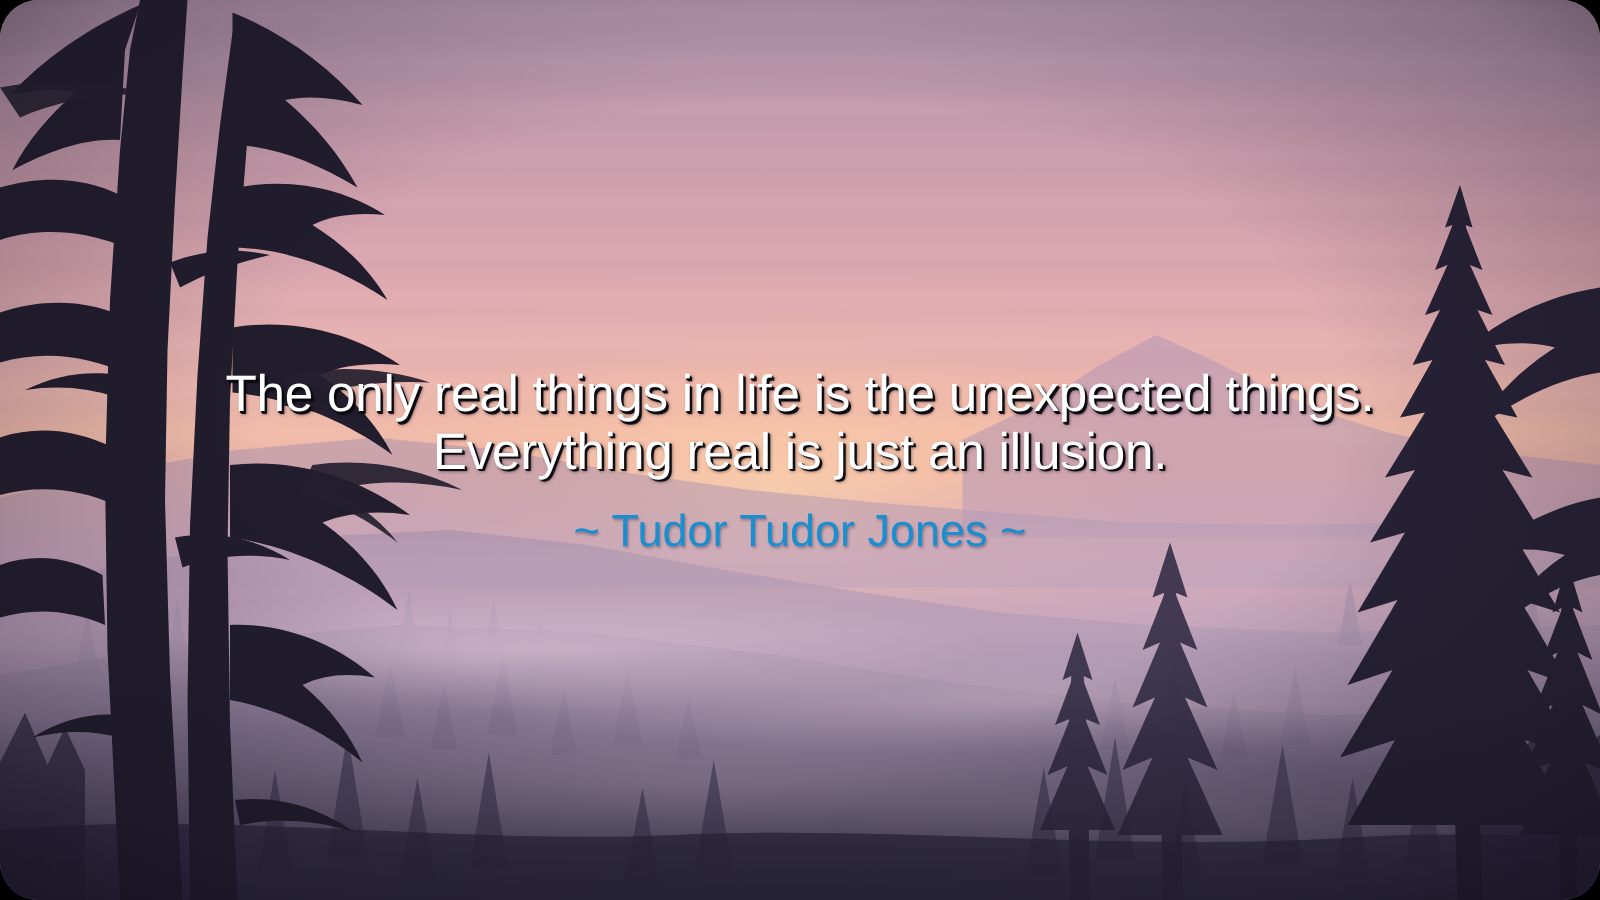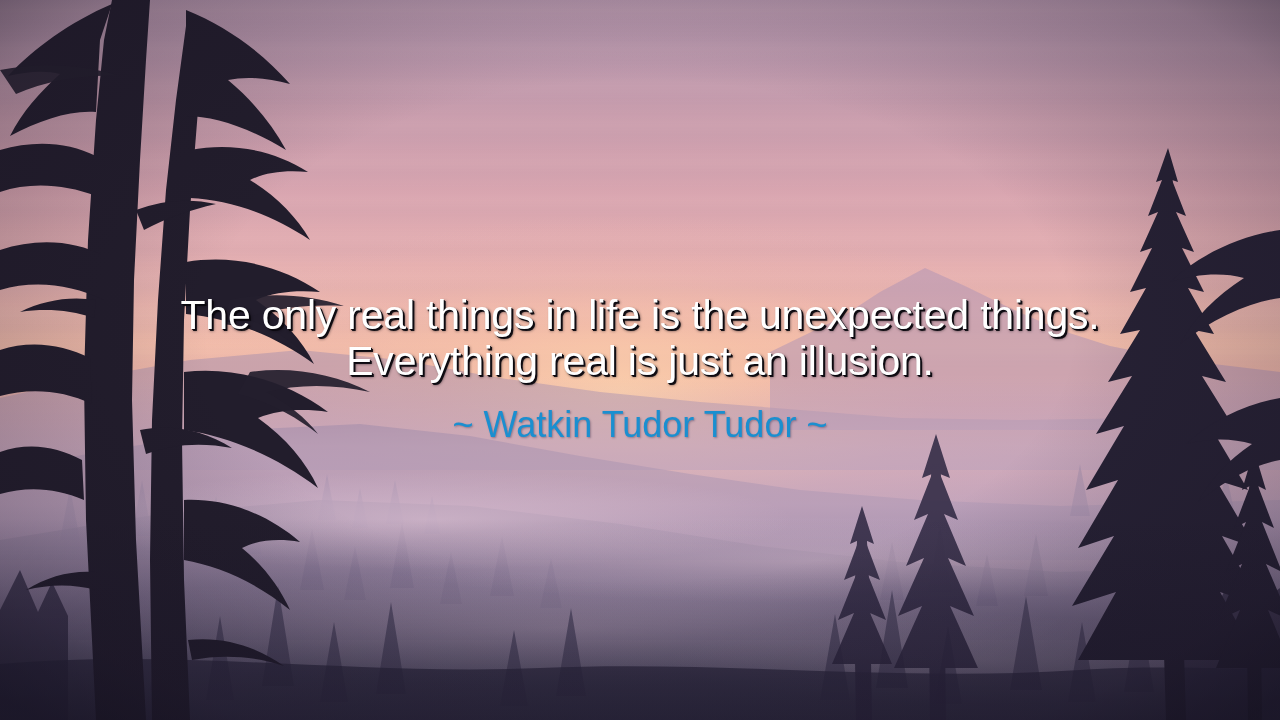--- a/index.html
+++ b/index.html
@@ -8,20 +8,21 @@
     padding: 0;
     background: #000;
   }
   #stage {
     position: relative;
     width: 1280px;
     height: 720px;
     overflow: hidden;
     font-family: "Liberation Sans", sans-serif;
     background: #8e7a97;
+    border-radius: 31px;
   }
 
   
   .layer { position: absolute; inset: 0; pointer-events: none; }
 
   
   #sky {
     background:
       linear-gradient(to bottom,
         #a386a1 0%,
@@ -281,16 +282,16 @@
                C 288 404, 306 418, 318 434 C 292 414, 264 400, 238 394 Z"></path>
       <path d="M0 70 C 40 62, 82 64, 120 76 C 84 74, 48 80, 16 94 Z"></path>
     </g>
   </svg>
 
   <div class="layer" id="vignette"></div>
 
   <div id="text-block">
     <div class="quote-line">The only real things in life is the unexpected things.</div>
     <div class="quote-line">Everything real is just an illusion.</div>
-    <div id="attribution">~ Watkin Tudor Tudor ~</div>
+    <div id="attribution">~ Tudor Tudor Jones ~</div>
   </div>
 
 </div>
 
 </body></html>

